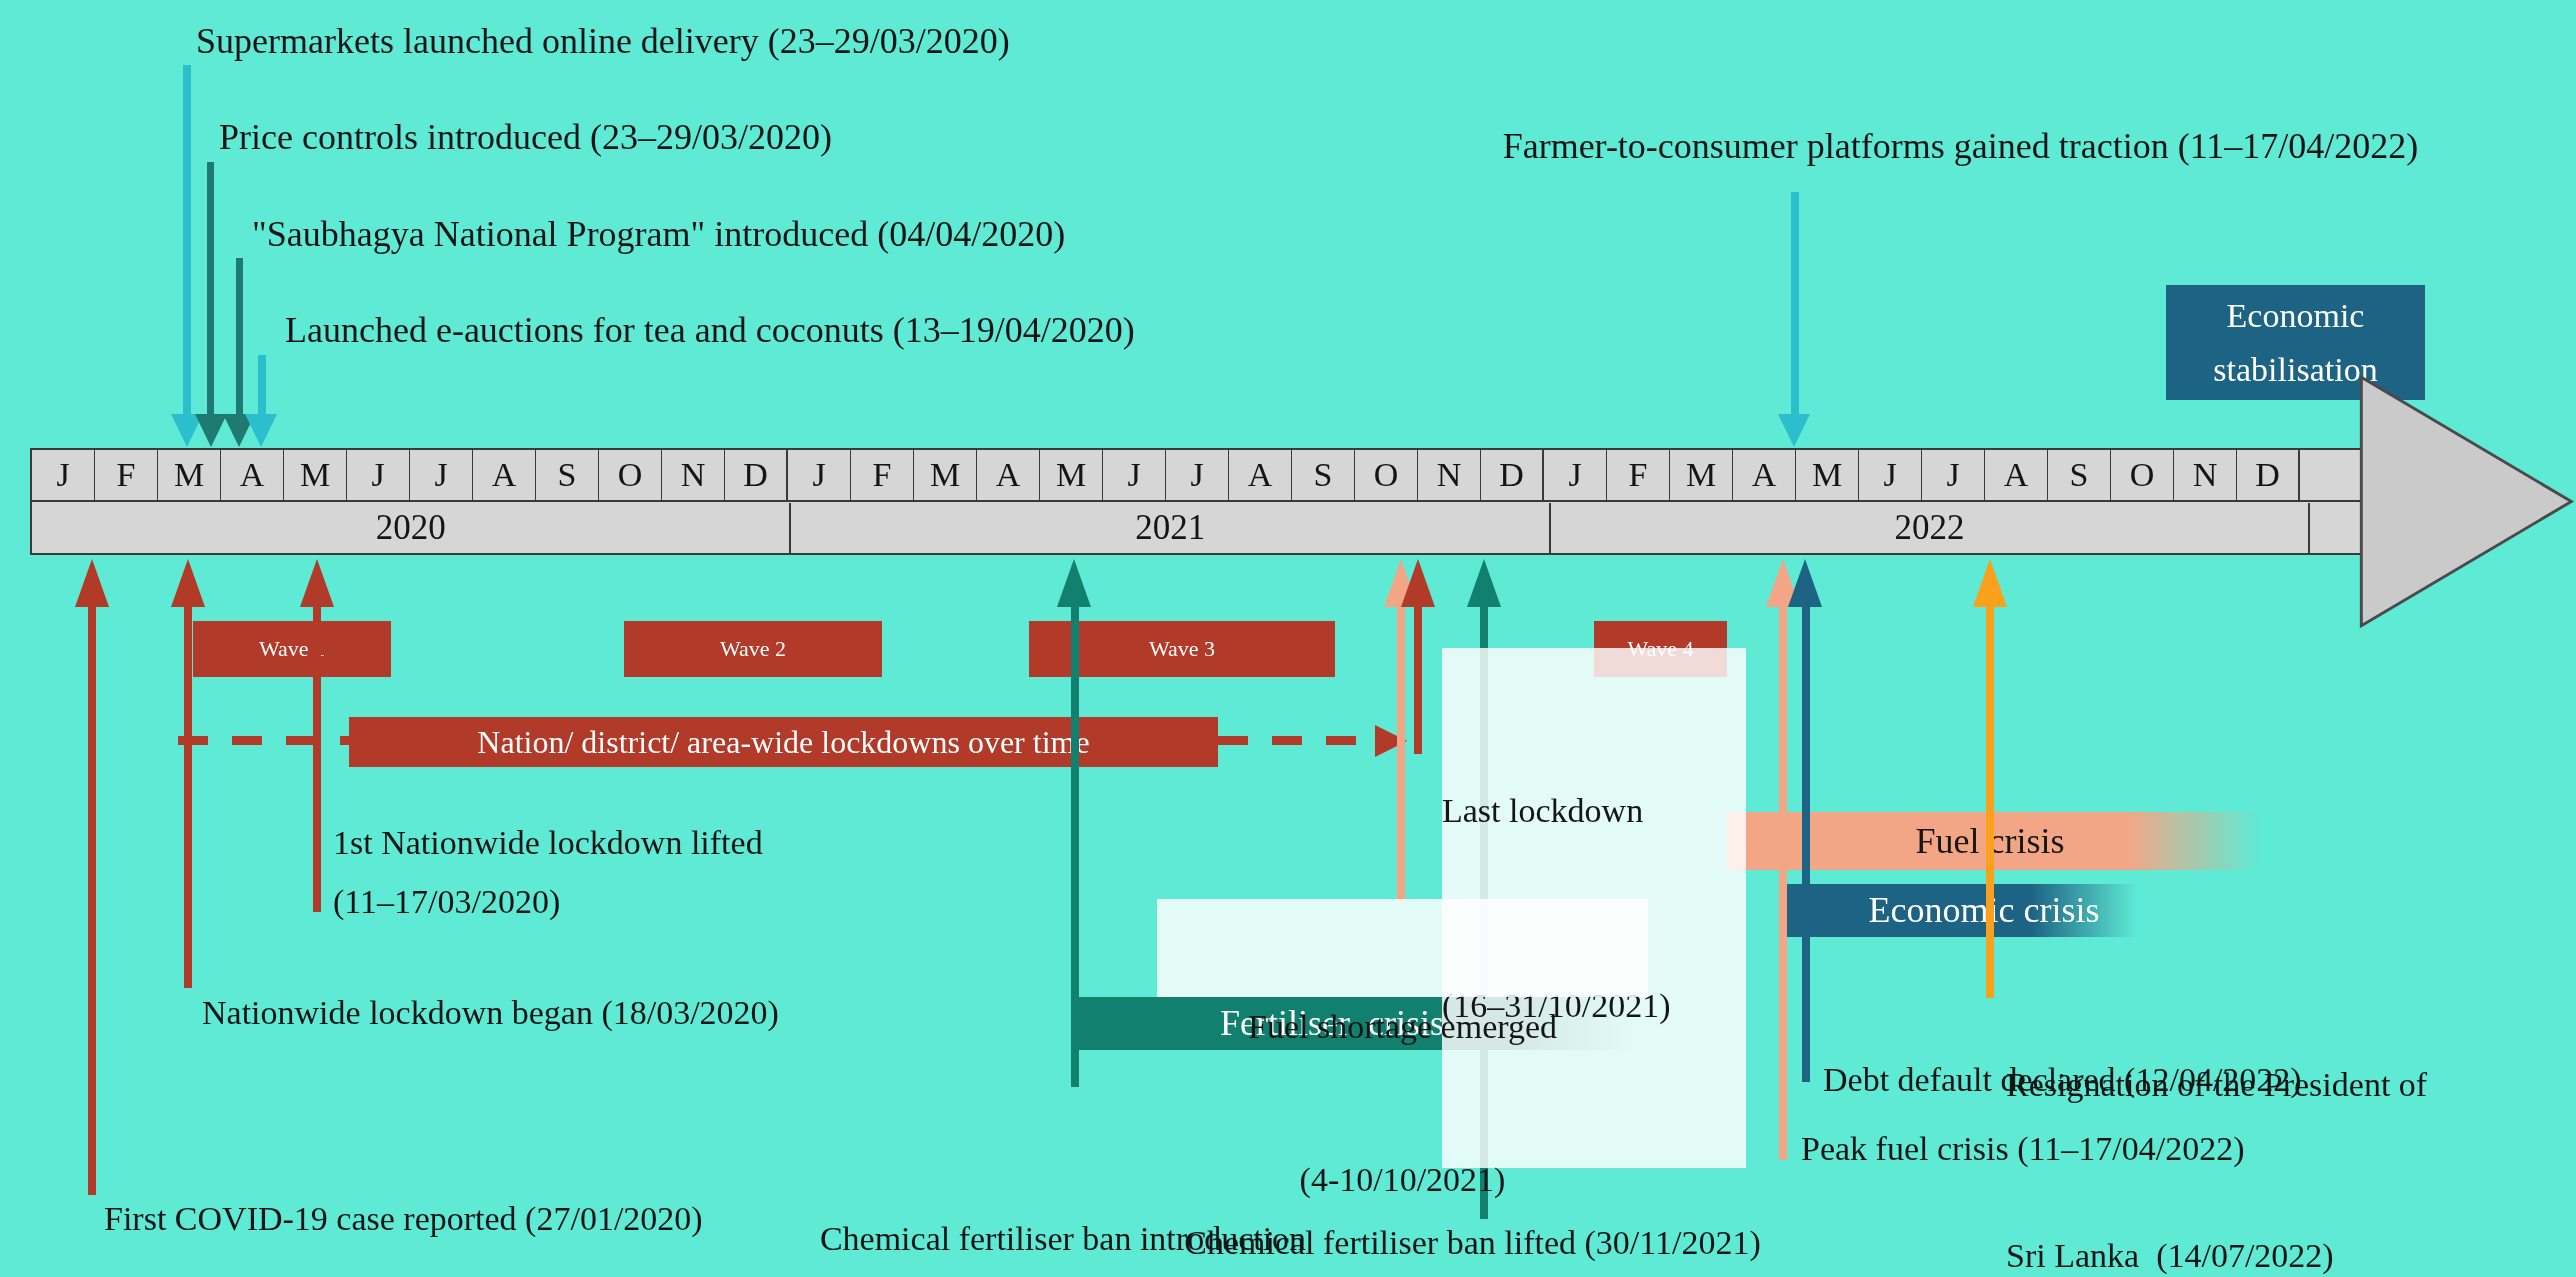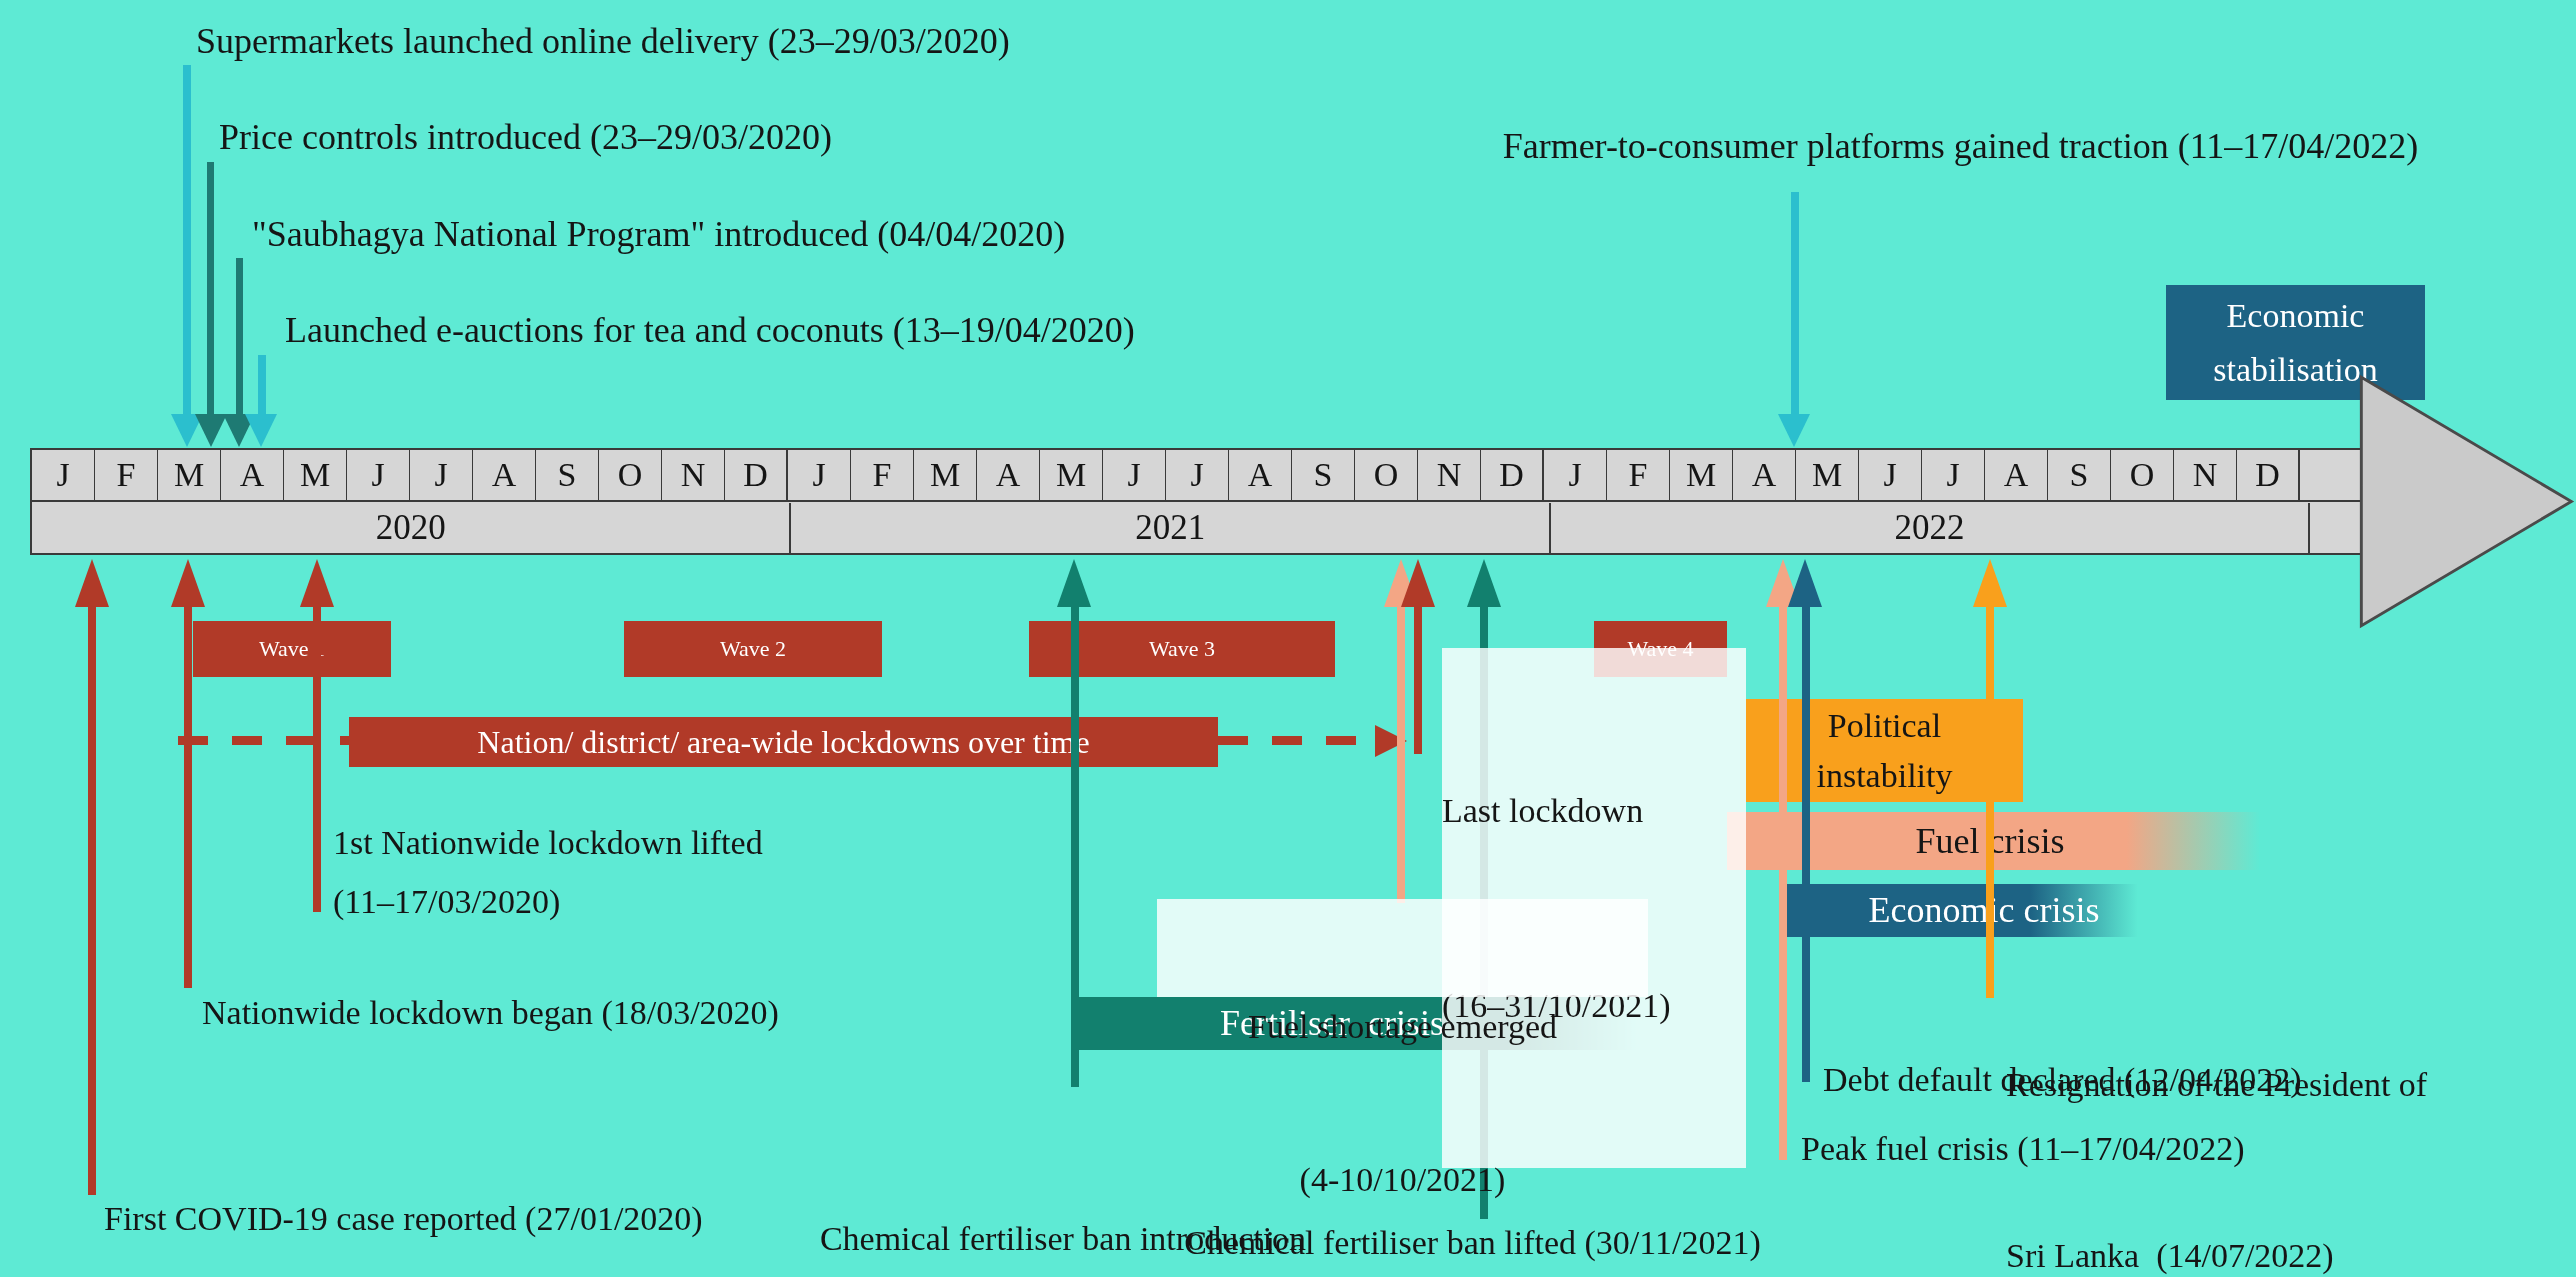--- a/index.html
+++ b/index.html
@@ -129,24 +129,20 @@
   <div class="abs center" style="left:349px;top:717px;width:869px;height:50px;background:#b13a28;color:#ffffff;font-size:32px;line-height:50px;">Nation/ district/ area-wide lockdowns over time</div>
 
   <div>
     <div class="shaft" style="left:1480px;top:602px;width:8.2px;height:617px;background:#12806e;"></div>
     <div class="head-up" style="left:1467px;top:559px;border-bottom:48px solid #12806e;"></div>
   </div>
 
   <div class="abs" style="left:1075px;top:997px;width:581px;height:53px;background:linear-gradient(90deg,#12806e 0%,#12806e 74%,rgba(18,128,110,0) 97%);">
     <div class="center" style="width:514px;color:#ffffff;font-size:36px;line-height:53px;white-space:pre;">Fertiliser  crisis</div>
   </div>
-  <div class="abs center" style="left:1746px;top:699px;width:277px;height:103px;background:#f9a01c;color:#151515;font-size:34px;line-height:50px;padding-top:1.8px;box-sizing:border-box;">
-    <div>Political</div>
-    <div>instability</div>
-  </div>
   <div class="abs" style="left:1727px;top:812px;width:555px;height:58px;background:linear-gradient(90deg,#f3a685 0%,#f3a685 72%,rgba(243,166,133,0) 96%);">
     <div class="center" style="width:526px;color:#151515;font-size:36px;line-height:58px;">Fuel crisis</div>
   </div>
   <div class="abs" style="left:1787px;top:884px;width:369px;height:53px;background:linear-gradient(90deg,#1d6384 0%,#1d6384 66%,rgba(29,99,132,0) 95%);">
     <div class="center" style="width:298px;color:#ffffff;font-size:36px;line-height:53px;padding-left:48px;">Economic crisis</div>
   </div>
 
   <div>
     <div class="shaft" style="left:88px;top:602px;width:8.2px;height:593px;background:#b13a28;"></div>
     <div class="head-up" style="left:75px;top:559px;border-bottom:48px solid #b13a28;"></div>

